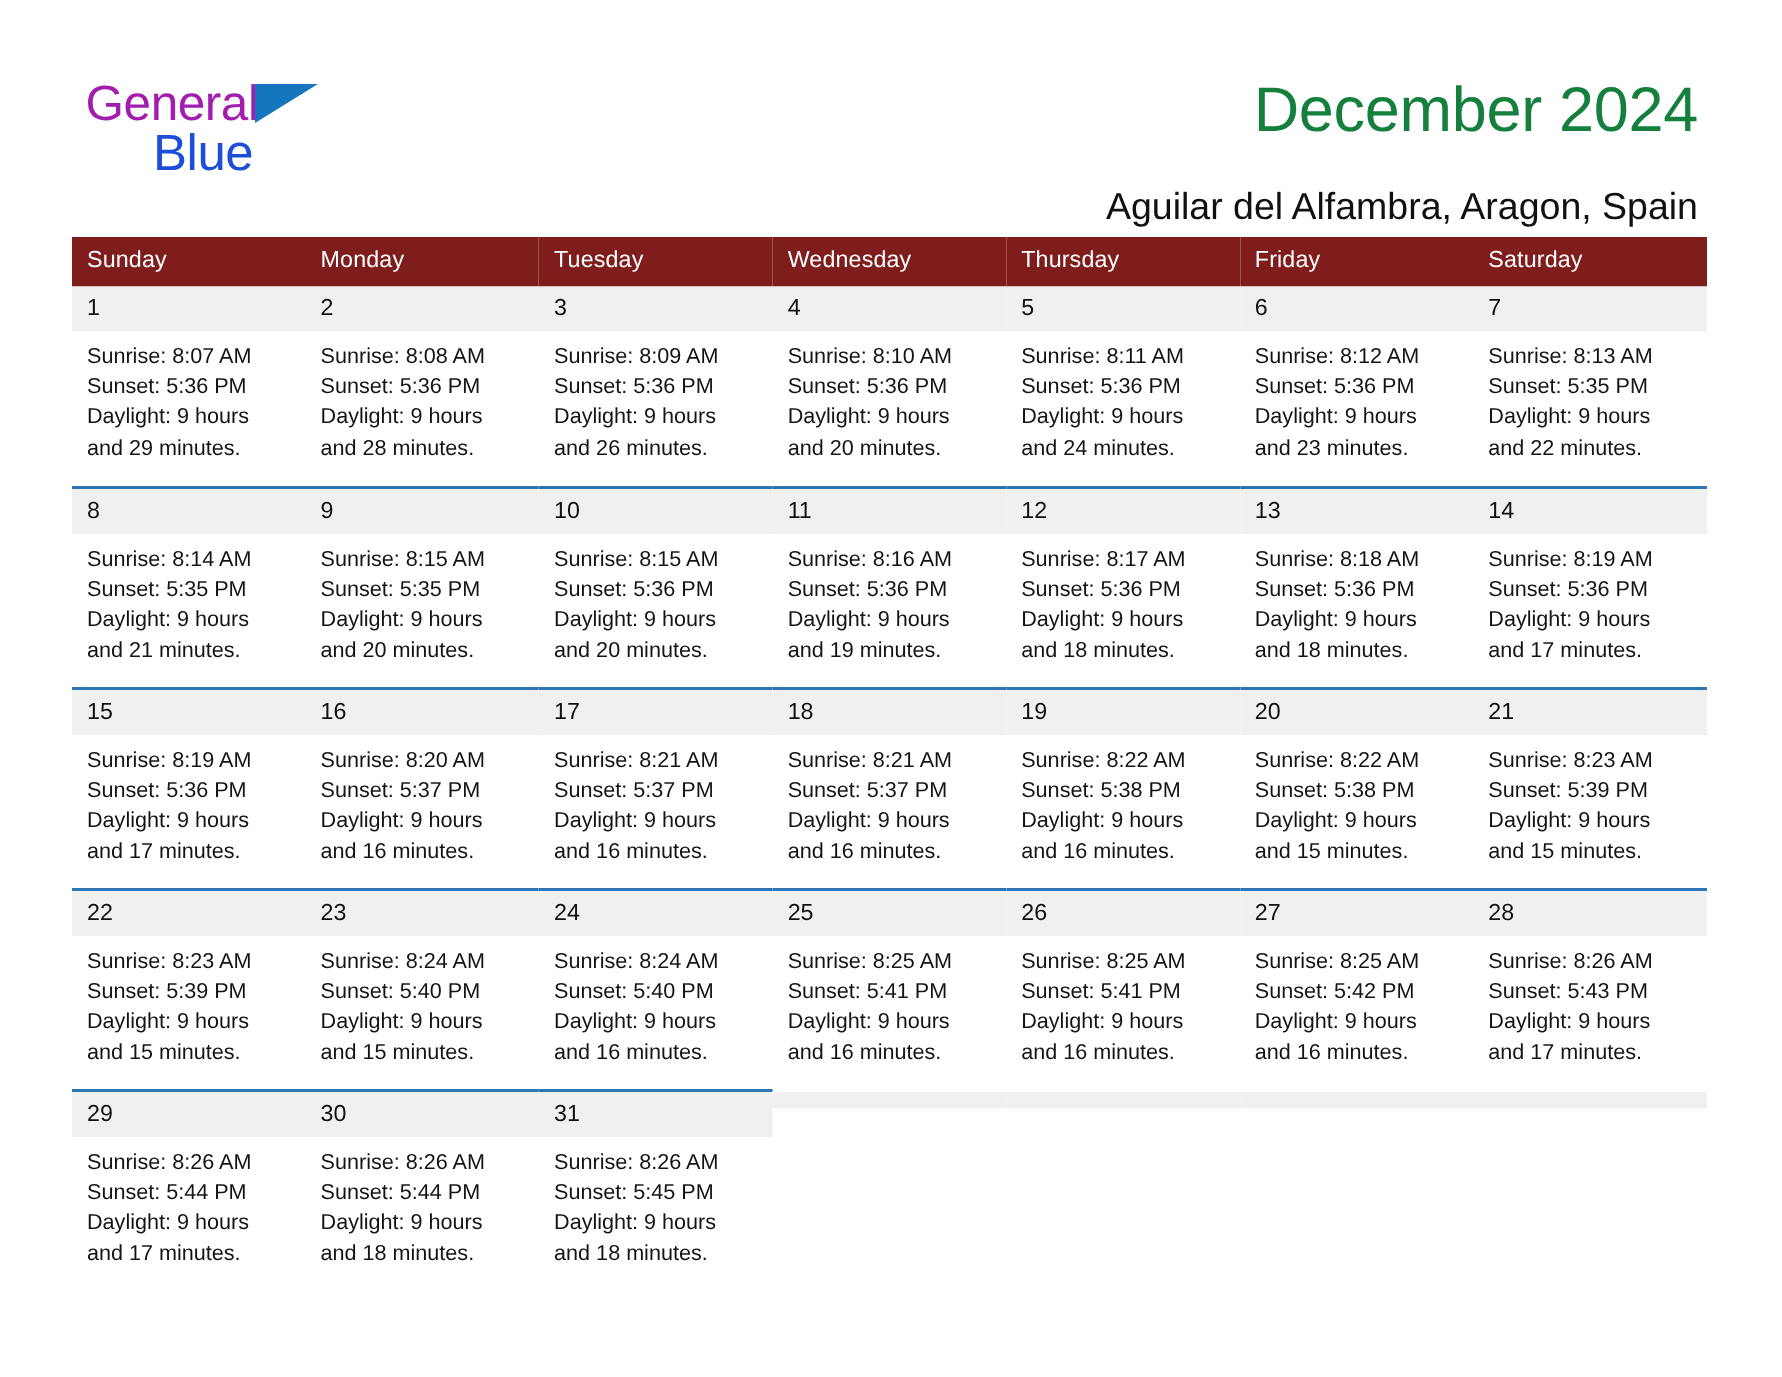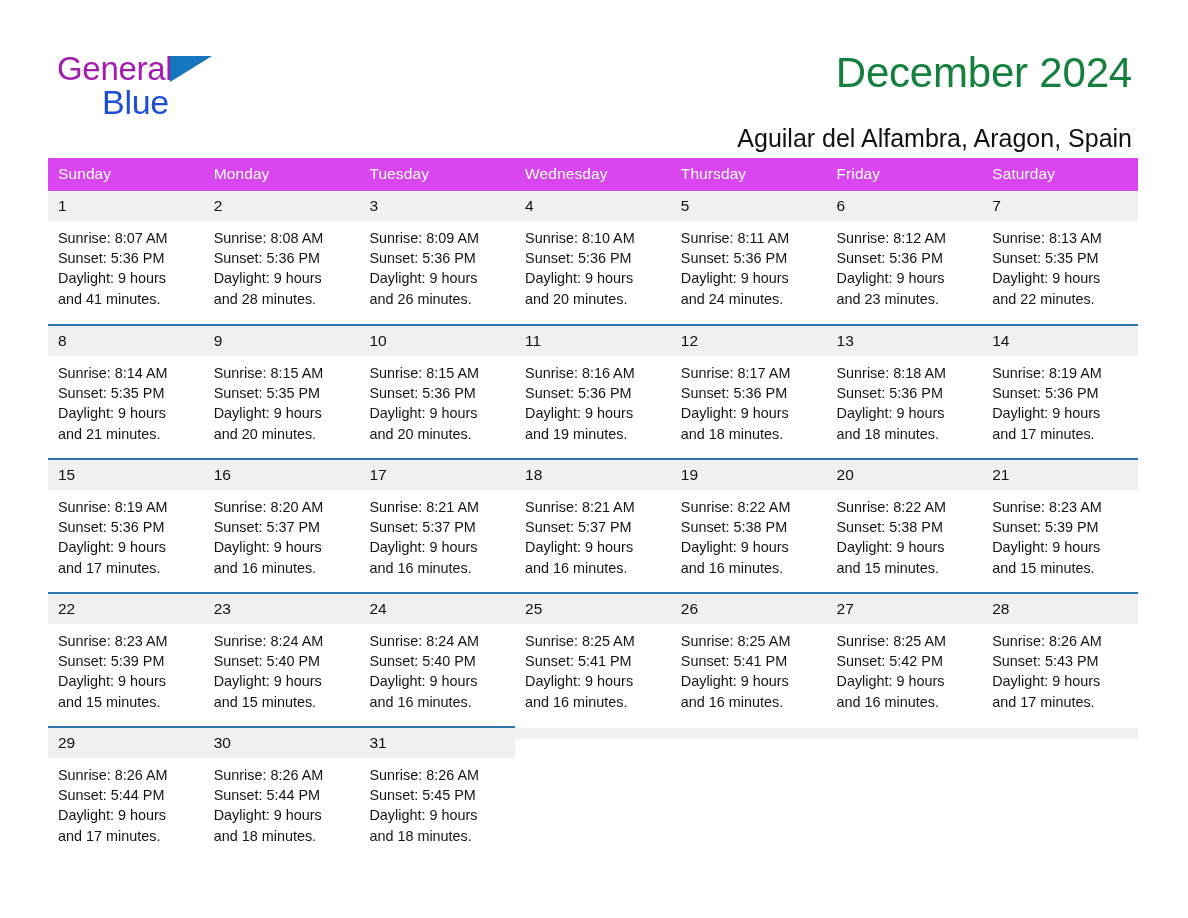--- a/index.html
+++ b/index.html
@@ -100,21 +100,21 @@
     position: absolute;
     left: 48px;
     top: 158px;
     width: 1090px;
     border-collapse: collapse;
     table-layout: fixed;
   }
   .calendar col { width: 155.7px; }
 
   .dow-row th {
-    background: #d946ef;
+    background: #7f1d1d;
     color: #ffffff;
     font-size: 15.5px;
     font-weight: 400;
     text-align: left;
     padding: 7px 0 8px 10px;
     height: 17px;
     border: none;
     letter-spacing: 0.1px;
   }
 
@@ -199,21 +199,21 @@
     </thead>
     <tbody>
 
       <tr class="week-row first-week">
         <td>
           <div class="daynum">1</div>
           <div class="info">
             <div>Sunrise: 8:07 AM</div>
             <div>Sunset: 5:36 PM</div>
             <div>Daylight: 9 hours</div>
-            <div>and 41 minutes.</div>
+            <div>and 29 minutes.</div>
           </div>
         </td>
         <td>
           <div class="daynum">2</div>
           <div class="info">
             <div>Sunrise: 8:08 AM</div>
             <div>Sunset: 5:36 PM</div>
             <div>Daylight: 9 hours</div>
             <div>and 28 minutes.</div>
           </div>

